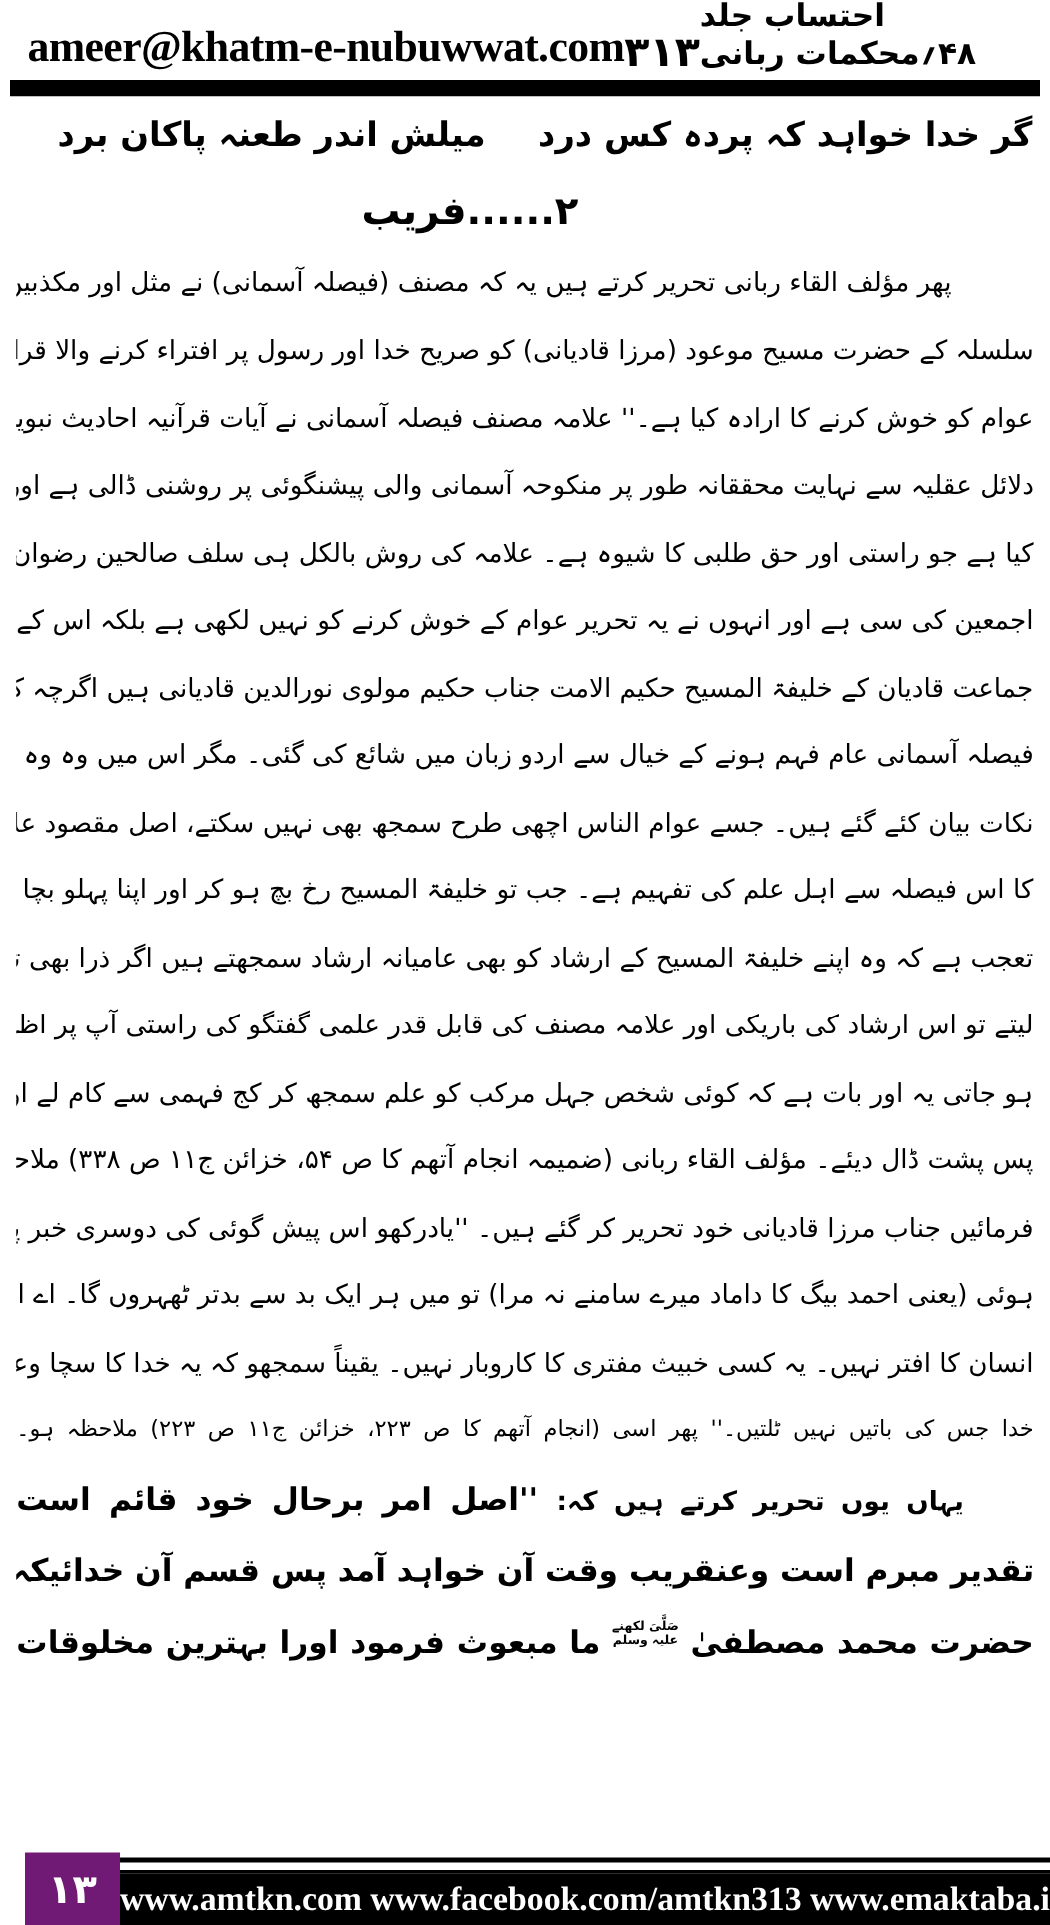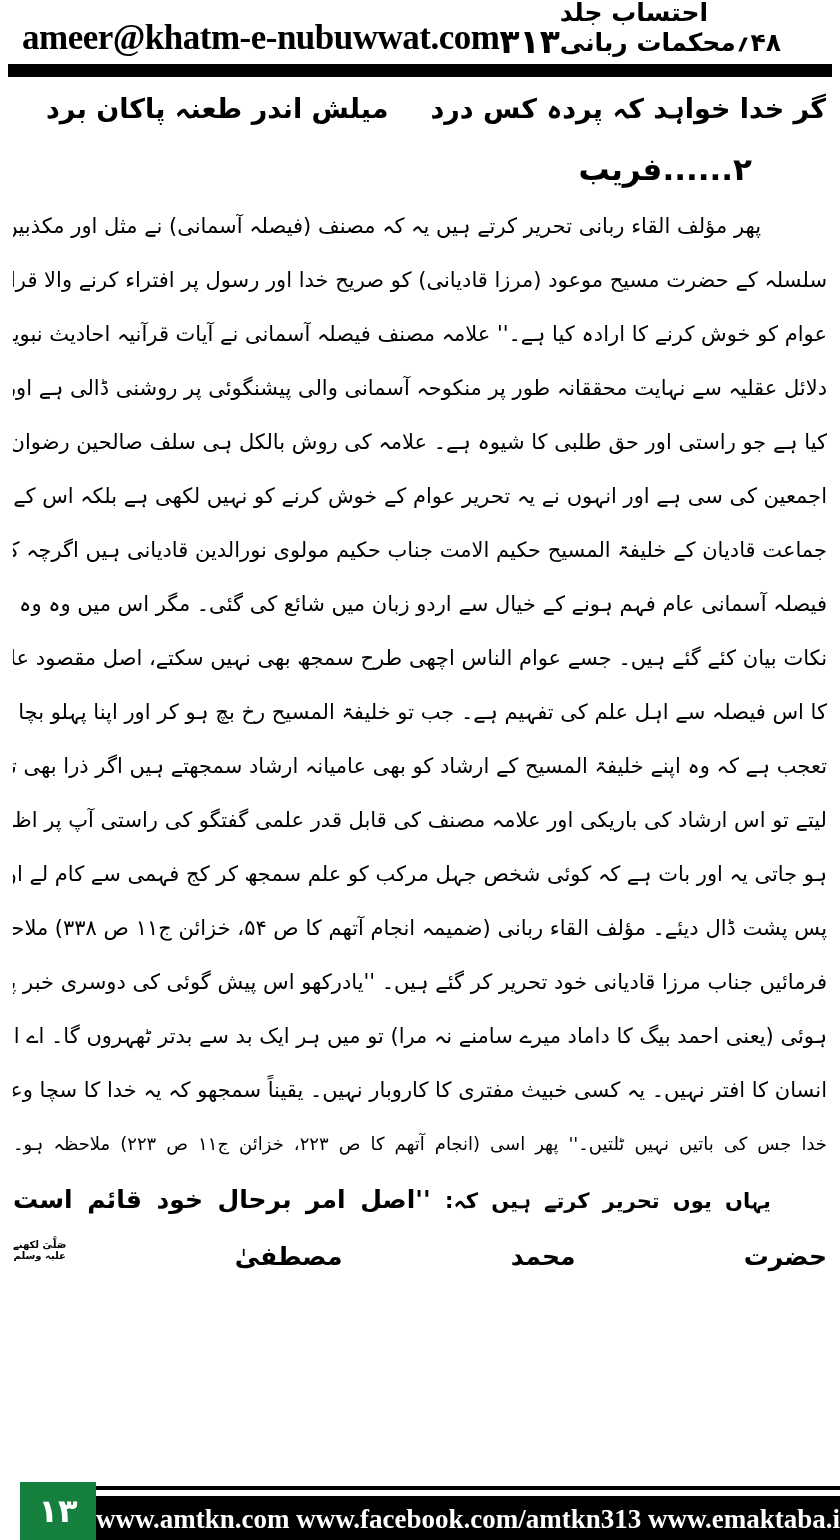--- a/index.html
+++ b/index.html
@@ -55,21 +55,21 @@
     align-items: center;
     padding: 0 14px 0 46px;
     height: 62px;
     font-size: 27px;
     font-weight: bold;
     white-space: nowrap;
   }
   
   .heading {
     direction: rtl;
-    text-align: right;
+    text-align: center;
     padding-right: 88px;
     height: 60px;
     line-height: 60px;
     font-size: 31px;
     font-weight: bold;
   }
   
   .body-block { padding: 0 13px; direction: rtl; }
   .bline {
     height: 54px;
@@ -114,21 +114,21 @@
     position: absolute;
     left: 0; right: 0; bottom: 0;
     height: 60px;
     display: flex;
     align-items: flex-end;
     padding: 0 15px 0 20px;
   }
   .ftr-pagebox {
     width: 76px;
     height: 58px;
-    background: #15803d;
+    background: #701a75;
     color: #fff;
     display: flex;
     align-items: center;
     justify-content: center;
     font-size: 32px;
     font-weight: bold;
     flex: none;
   }
   .ftr-right { flex: 1; display: flex; flex-direction: column; }
   .ftr-dlines { height: 13px; display: flex; flex-direction: column; justify-content: space-between; background: #fff; }
@@ -186,23 +186,25 @@
     <div class="bline">ہوئی (یعنی احمد بیگ کا داماد میرے سامنے نہ مرا) تو میں ہر ایک بد سے بدتر ٹھہروں گا۔ اے احمقو یہ</div>
     <div class="bline">انسان کا افتر نہیں۔ یہ کسی خبیث مفتری کا کاروبار نہیں۔ یقیناً سمجھو کہ یہ خدا کا سچا وعدہ ہے۔ وہی</div>
     <div class="bline small">خدا جس کی باتیں نہیں ٹلتیں۔'' پھر اسی (انجام آتھم کا ص ۲۲۳، خزائن ج۱۱ ص ۲۲۳) ملاحظہ ہو۔</div>
   </div>
 
   <div class="quote-block">
     <div class="qline indent">
       <span class="q-intro">یہاں یوں تحریر کرتے ہیں کہ:</span>
       <span>''اصل امر برحال خود قائم است</span>
     </div>
+    <div class="qline">تقدیر مبرم است وعنقریب وقت آن خواہد آمد پس قسم آن خدائیکہ</div>
     <div class="qline">
       <span>حضرت محمد مصطفیٰ</span>
       <span class="honorific"><span>صَلَّیَ لکھنے</span><span>علیہ وسلم</span></span>
+      <span>ما مبعوث فرمود اورا بہترین مخلوقات</span>
     </div>
   </div>
 
   <div class="ftr">
     <div class="ftr-pagebox">۱۳</div>
     <div class="ftr-right">
       <div class="ftr-dlines">
         <div class="stripe"></div>
         <div class="stripe thin"></div>
       </div>

